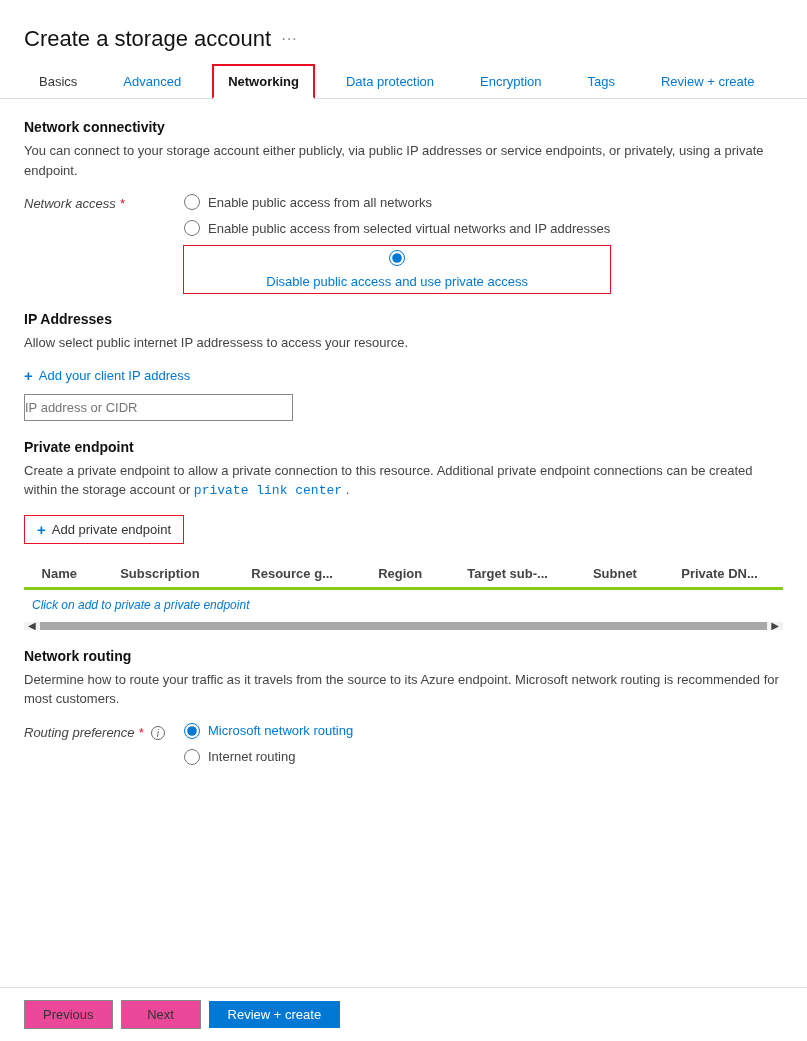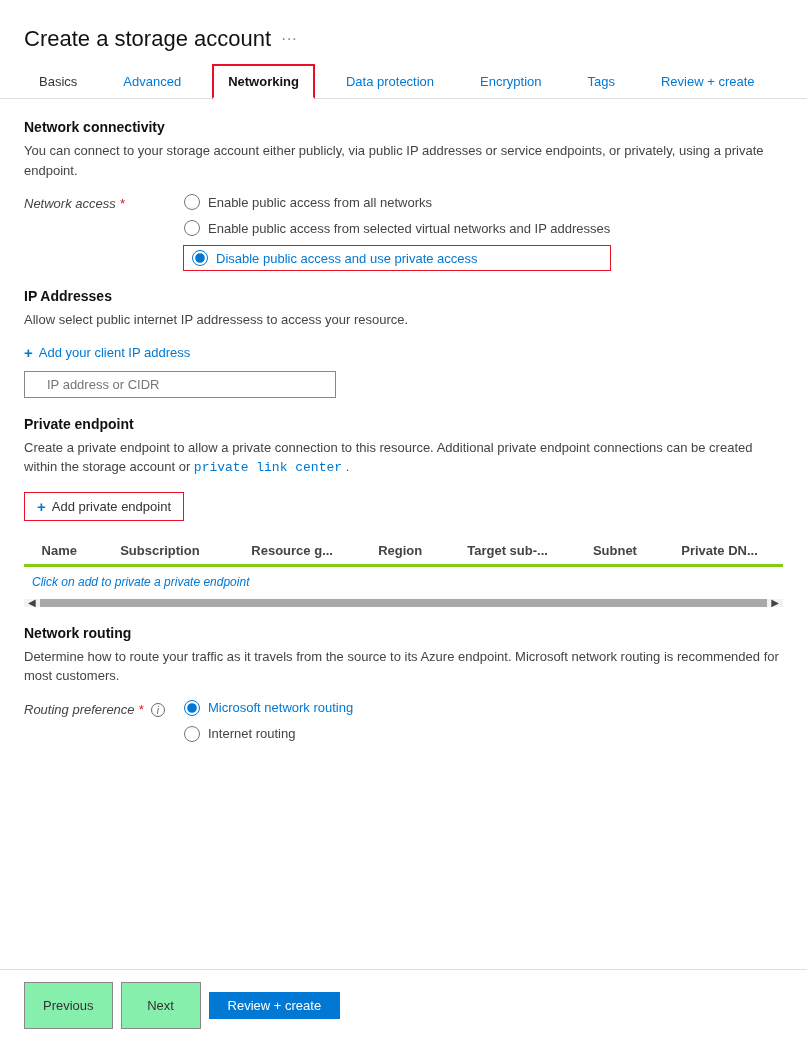--- a/index.html
+++ b/index.html
@@ -100,40 +100,41 @@
     .radio-option input[type="radio"] {
       accent-color: #0078d4;
       width: 16px;
       height: 16px;
       cursor: pointer;
     }
     .radio-option.selected-option {
       outline: 1.5px solid #e81123;
       padding: 4px 8px;
       border-radius: 0;
+      flex-direction: column;
     }
     .radio-label { font-size: 13px; color: #444; }
     .radio-label.selected { color: #0078d4; }
     .section-divider { margin: 18px 0; }
     .ip-add-link {
       display: flex;
       align-items: center;
       gap: 6px;
       color: #0078d4;
       cursor: pointer;
       font-size: 13px;
       margin-bottom: 10px;
     }
     .plus-icon { font-size: 15px; color: #0078d4; font-weight: bold; }
     .input-field {
       border: 1px solid #8a8886;
-      padding: 5px 22px;
+      padding: 5px 0;
       font-size: 13px;
       color: #888;
-      width: 312px;
+      width: 269px;
       outline: none;
     }
     .add-endpoint-btn {
       display: inline-flex;
       align-items: center;
       gap: 6px;
       border: 1px solid #e81123;
       background: #fff;
       color: #333;
       padding: 5px 12px;
@@ -188,23 +189,23 @@
     .bottom-bar {
       border-top: 1px solid #ddd;
       padding: 12px 24px;
       display: flex;
       align-items: center;
       gap: 8px;
       background: #fff;
     }
     .btn-secondary {
       border: 1px solid #8a8886;
-      background: #86efac;
+      background: #ec4899;
       color: #333;
-      padding: 15px 18px;
+      padding: 6px 18px;
       font-size: 13px;
       cursor: pointer;
       min-width: 80px;
     }
     .btn-primary {
       border: 1px solid #0078d4;
       background: #0078d4;
       color: #fff;
       padding: 5px 18px;
       font-size: 13px;

